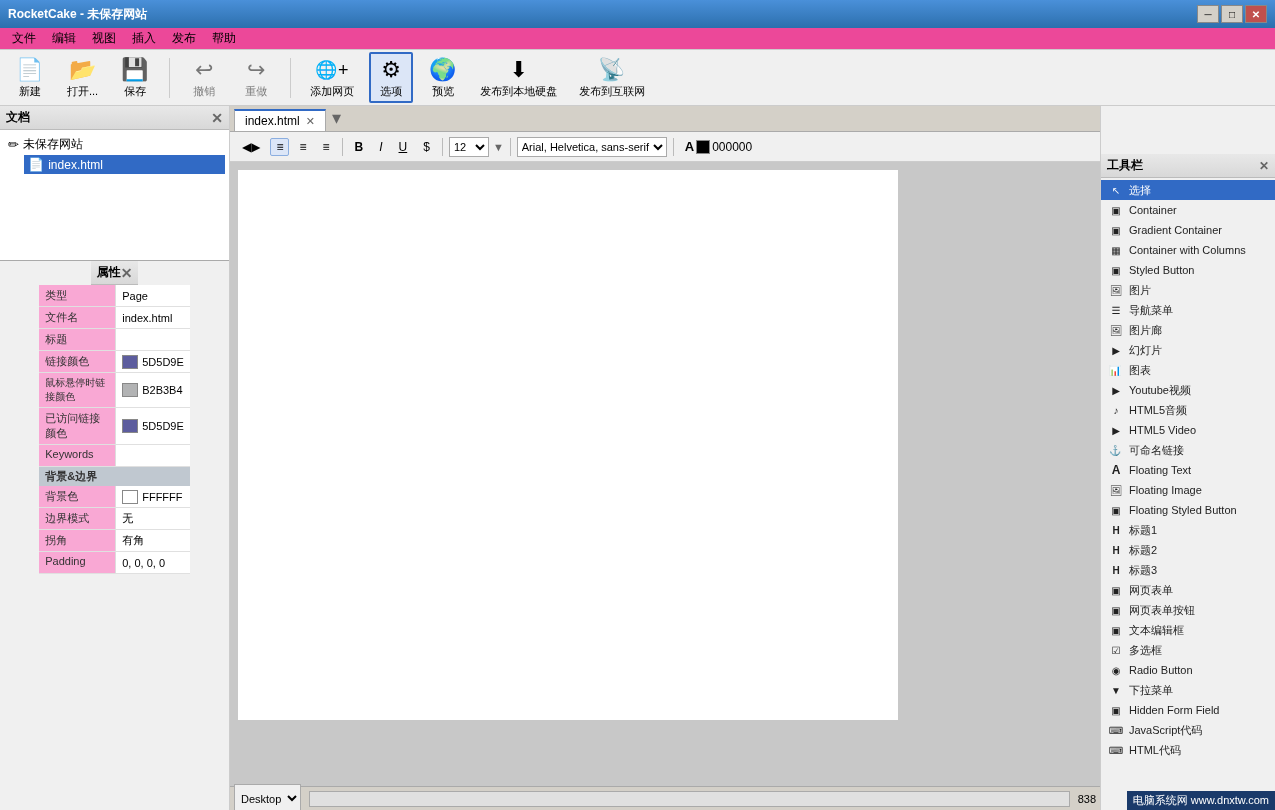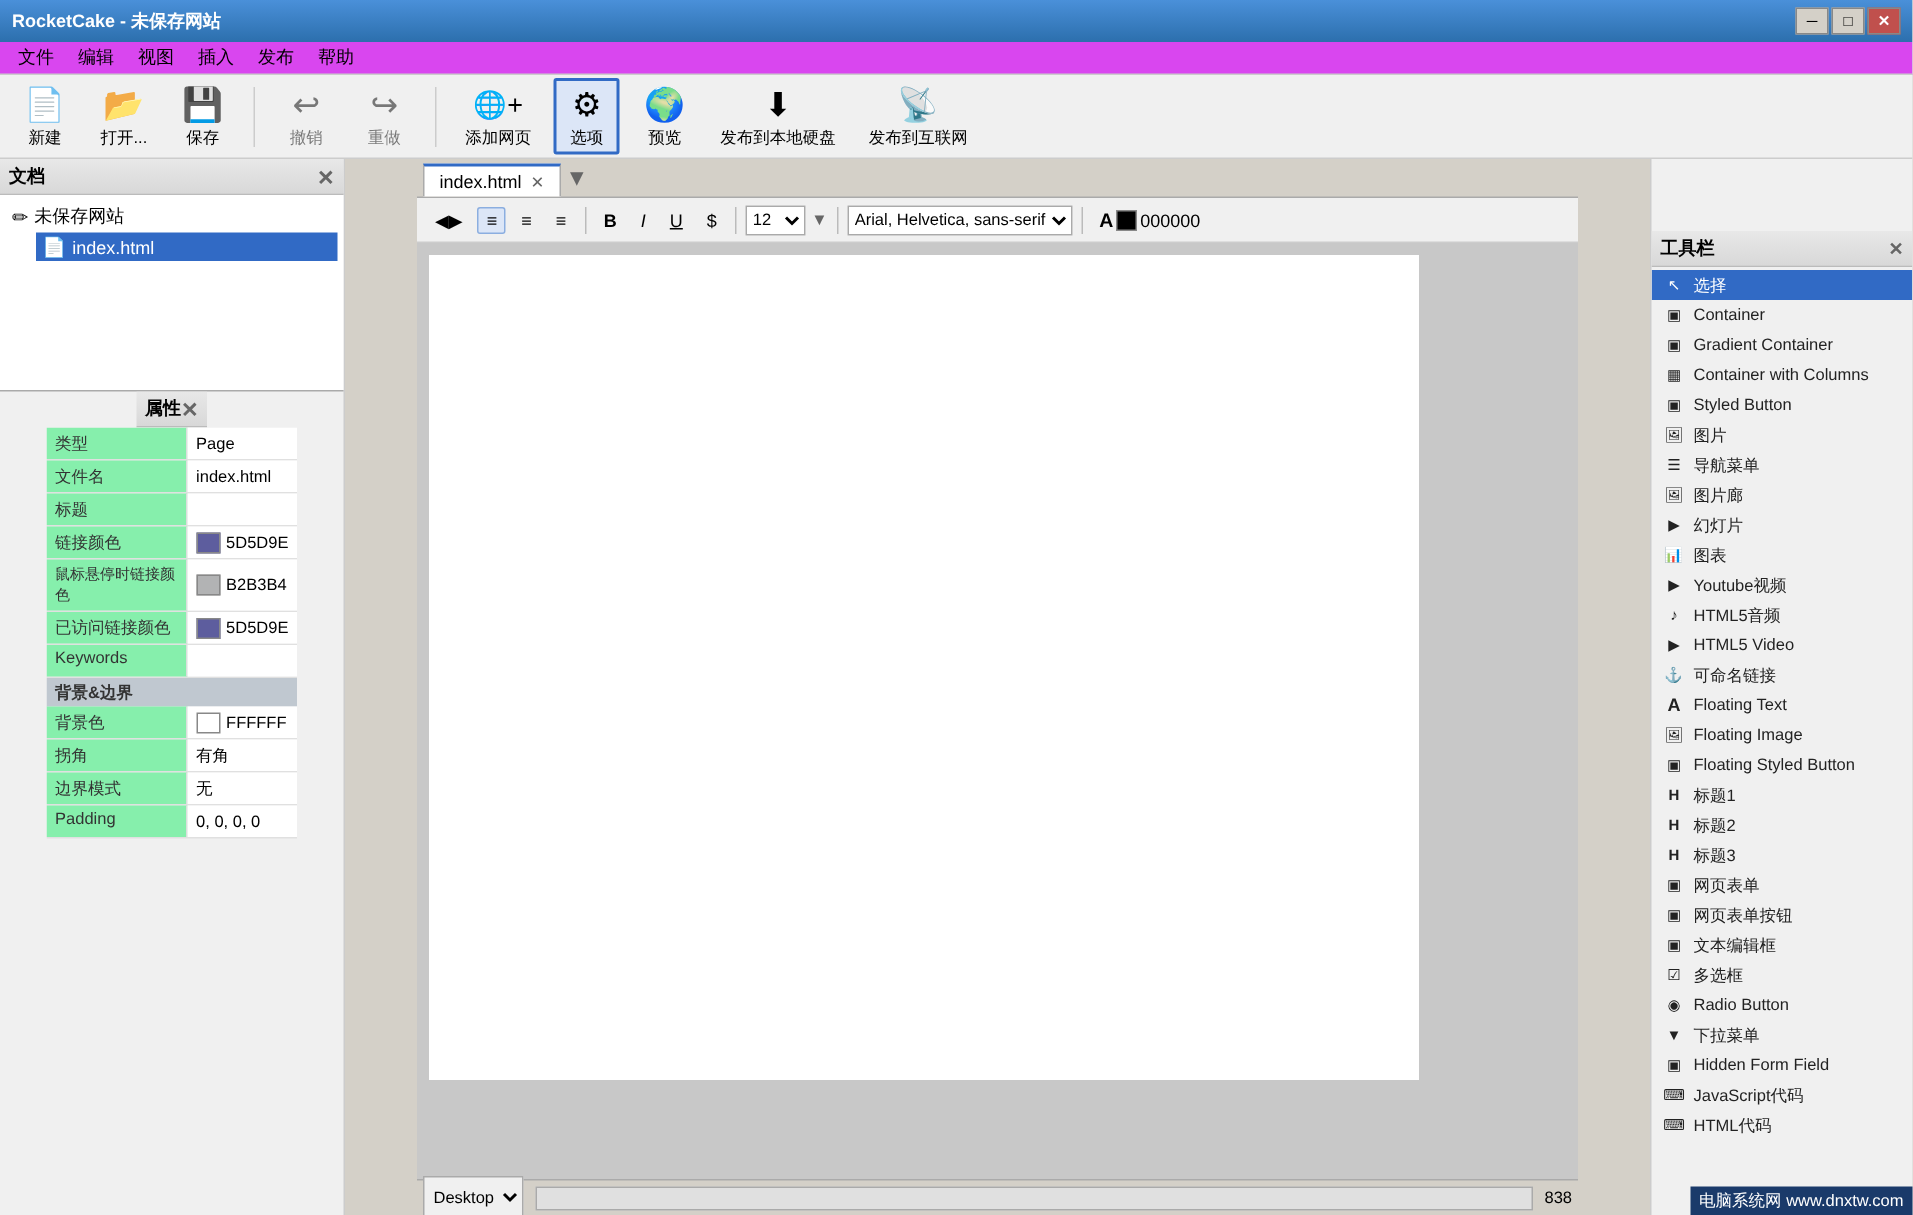--- a/index.html
+++ b/index.html
@@ -22,21 +22,21 @@
       width: 22px; height: 18px;
       background: #d4d0c8;
       border: 1px solid #888;
       display: flex; align-items: center; justify-content: center;
       font-size: 10px; cursor: pointer; color: #000;
     }
     .title-btn.close { background: #c0504d; color: white; }
 
     
     #menubar {
-      background: #d946ef;
+      background: #ec4899;
       height: 22px;
       display: flex;
       align-items: center;
       padding: 0 4px;
       border-bottom: 1px solid #ccc;
     }
     .menu-item {
       padding: 2px 8px;
       cursor: pointer;
       font-size: 12px;
@@ -60,21 +60,20 @@
       border-radius: 2px;
     }
     .toolbar-btn.active { background: #dce6f7; border: 2px solid #316ac5; }
     .toolbar-icon { font-size: 22px; line-height: 28px; }
     .toolbar-separator { width: 1px; height: 40px; background: #ccc; margin: 0 4px; }
 
     
     #main-layout {
       display: flex;
       height: calc(100vh - 28px - 22px - 56px);
-      gap: 48px;
     }
 
     
     #left-panel {
       width: 230px;
       display: flex;
       flex-direction: column;
       background: #f0f0f0;
       border-right: 1px solid #ccc;
     }
@@ -118,25 +117,25 @@
       font-weight: bold;
       font-size: 11px;
       color: #333;
     }
     .prop-row {
       display: flex;
       border-bottom: 1px solid #e0e0e0;
       min-height: 22px;
     }
     .prop-label {
-      width: 94px;
+      width: 77px;
       padding: 3px 6px;
       font-size: 11px;
       color: #333;
-      background: #86efac;
+      background: #f9a8d4;
       border-right: 1px solid #ddd;
       flex-shrink: 0;
     }
     .prop-value {
       flex: 1;
       padding: 3px 6px;
       font-size: 11px;
       background: white;
       display: flex;
       align-items: center;
@@ -424,27 +423,27 @@
 
         <div class="prop-row">
           <div class="prop-label">背景色</div>
           <div class="prop-value">
             <span class="color-swatch" style="background:#FFFFFF; border:1px solid #888;"></span>
             <span>FFFFFF</span>
           </div>
         </div>
 
         <div class="prop-row">
+          <div class="prop-label">边界模式</div>
+          <div class="prop-value">无</div>
+        </div>
+
+        <div class="prop-row">
           <div class="prop-label">拐角</div>
           <div class="prop-value">有角</div>
-        </div>
-
-        <div class="prop-row">
-          <div class="prop-label">边界模式</div>
-          <div class="prop-value">无</div>
         </div>
 
         <div class="prop-row">
           <div class="prop-label">Padding</div>
           <div class="prop-value">0, 0, 0, 0</div>
         </div>
       </div>
     </div>
   </div>
 

